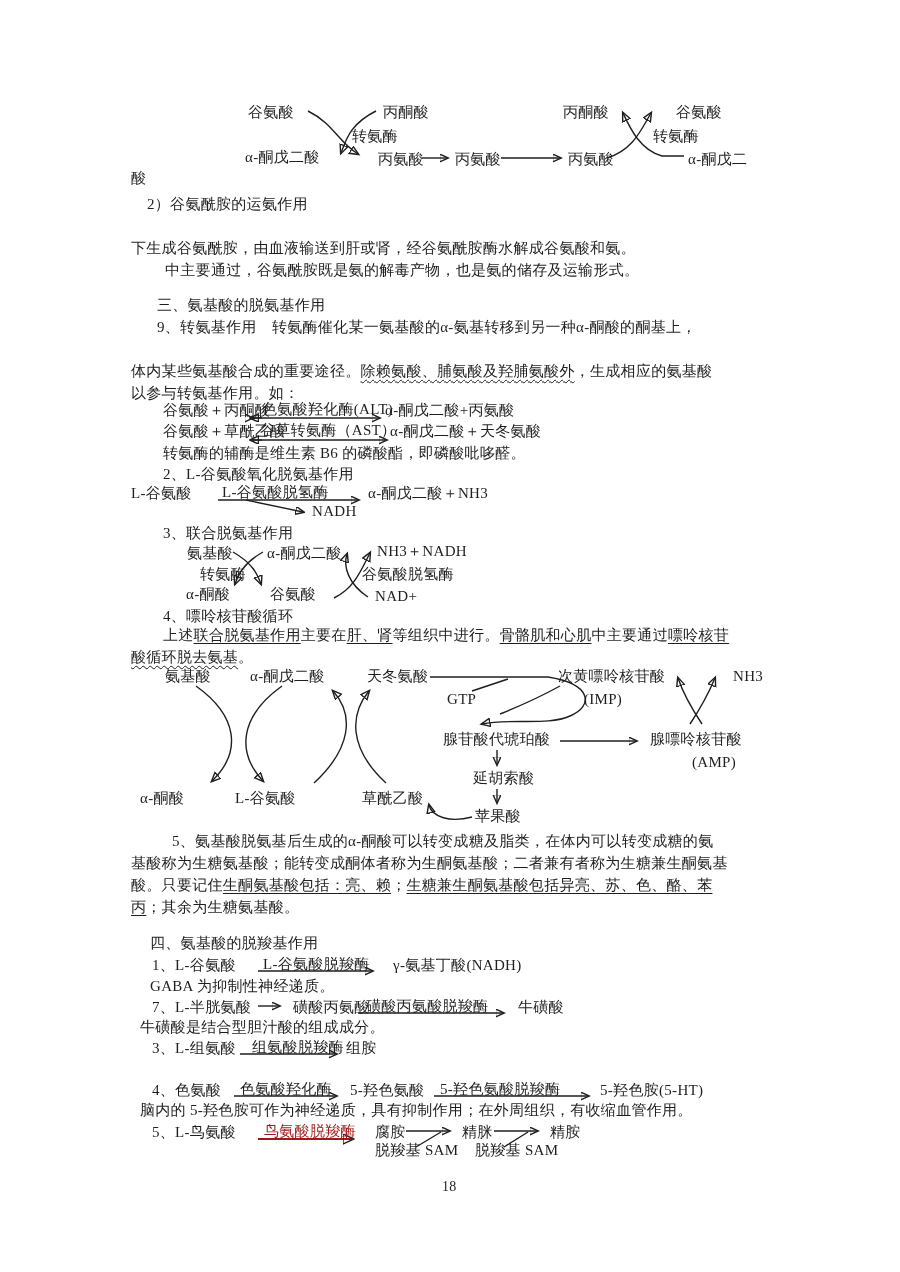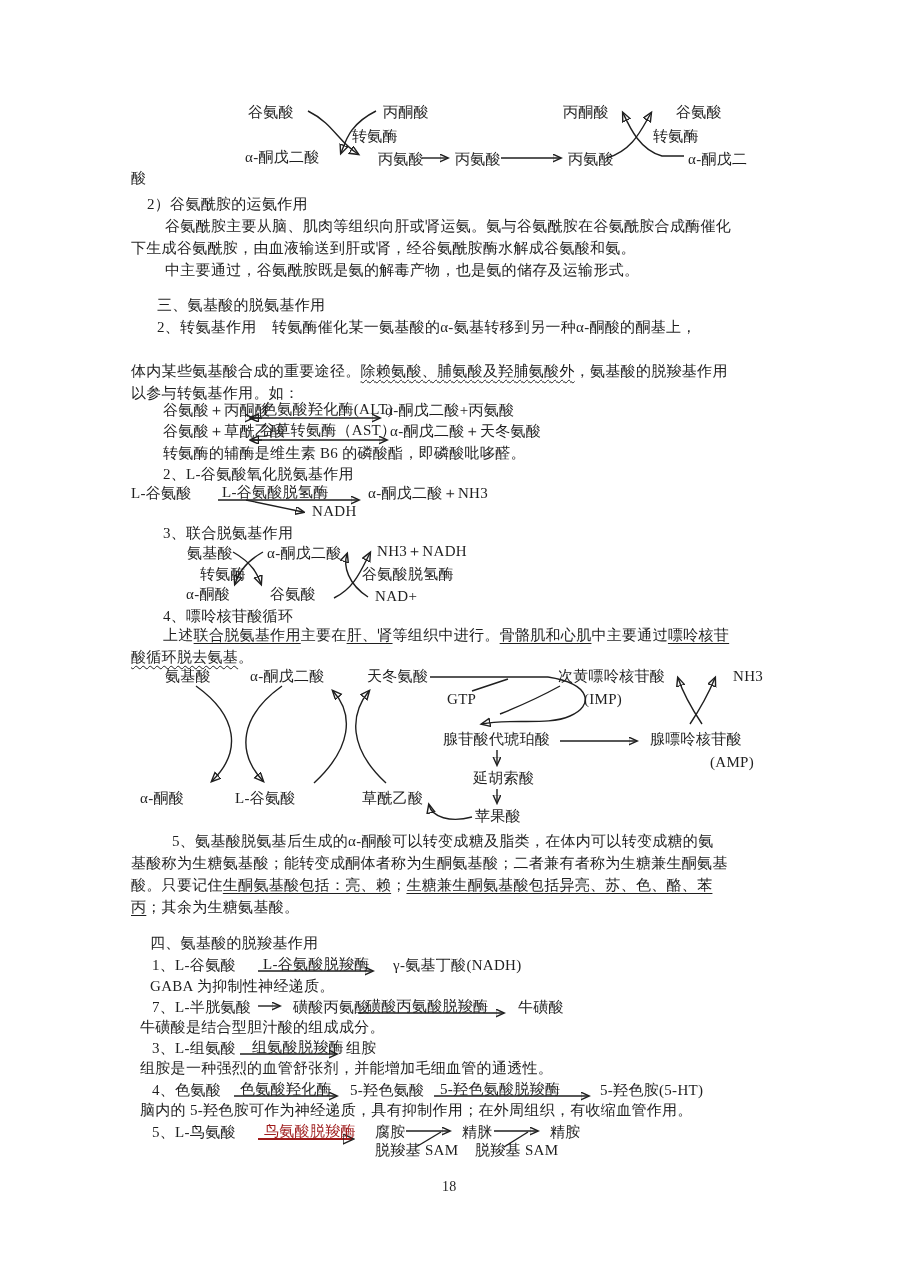--- a/index.html
+++ b/index.html
@@ -87,27 +87,26 @@
   <span class="t" style="left:378px;top:151px">丙氨酸</span>
   <span class="t" style="left:455px;top:151px">丙氨酸</span>
   <span class="t" style="left:568px;top:151px">丙氨酸</span>
   <span class="t" style="left:563px;top:104px">丙酮酸</span>
   <span class="t" style="left:676px;top:104px">谷氨酸</span>
   <span class="t" style="left:653px;top:128px">转氨酶</span>
   <span class="t" style="left:688px;top:151px">α-酮戊二</span>
   <span class="t" style="left:131px;top:170px">酸</span>
 
   <span class="t" style="left:147px;top:196px">2）谷氨酰胺的运氨作用</span>
-  <span class="t" style="left:165px;top:218px">谷氨酰胺主要从脑、肌肉等组织向肝或肾运氨。氨与谷氨酰胺在谷氨酰胺合成酶催化</span>
   <span class="t" style="left:131px;top:240px">下生成谷氨酰胺，由血液输送到肝或肾，经谷氨酰胺酶水解成谷氨酸和氨。</span>
   <span class="t" style="left:165px;top:262px">中主要通过，谷氨酰胺既是氨的解毒产物，也是氨的储存及运输形式。</span>
 
   <span class="t" style="left:157px;top:297px">三、氨基酸的脱氨基作用</span>
-  <span class="t" style="left:157px;top:319px">2、转氨基作用　转氨酶催化某一氨基酸的α-氨基转移到另一种α-酮酸的酮基上，</span>
-  <div class="t" style="left:131px;top:363px"><span>体内某些氨基酸合成的重要途径。</span><span class="uw">除赖氨酸、脯氨酸及羟脯氨酸外</span><span>，氨基酸的脱羧基作用</span></div>
+  <span class="t" style="left:157px;top:319px">9、转氨基作用　转氨酶催化某一氨基酸的α-氨基转移到另一种α-酮酸的酮基上，</span>
+  <div class="t" style="left:131px;top:363px"><span>体内某些氨基酸合成的重要途径。</span><span class="uw">除赖氨酸、脯氨酸及羟脯氨酸外</span><span>，生成相应的氨基酸</span></div>
   <span class="t" style="left:131px;top:385px">以参与转氨基作用。如：</span>
 
   <span class="t" style="left:163px;top:402px">谷氨酸＋丙酮酸</span>
   <span class="t" style="left:262px;top:401px">色氨酸羟化酶(ALT)</span>
   <span class="t" style="left:385px;top:402px">α-酮戊二酸+丙氨酸</span>
   <span class="t" style="left:163px;top:423px">谷氨酸＋草酰乙酸</span>
   <span class="t" style="left:260px;top:422px">谷草转氨酶（AST）</span>
   <span class="t" style="left:390px;top:423px">α-酮戊二酸＋天冬氨酸</span>
   <span class="t" style="left:163px;top:445px">转氨酶的辅酶是维生素 B6 的磷酸酯，即磷酸吡哆醛。</span>
 
@@ -133,21 +132,21 @@
 
   <span class="t" style="left:165px;top:668px">氨基酸</span>
   <span class="t" style="left:250px;top:668px">α-酮戊二酸</span>
   <span class="t" style="left:367px;top:668px">天冬氨酸</span>
   <span class="t" style="left:447px;top:691px">GTP</span>
   <span class="t" style="left:558px;top:668px">次黄嘌呤核苷酸</span>
   <span class="t" style="left:584px;top:691px">(IMP)</span>
   <span class="t" style="left:733px;top:668px">NH3</span>
   <span class="t" style="left:443px;top:731px">腺苷酸代琥珀酸</span>
   <span class="t" style="left:650px;top:731px">腺嘌呤核苷酸</span>
-  <span class="t" style="left:710px;top:754px">(AMP)</span>
+  <span class="t" style="left:692px;top:754px">(AMP)</span>
   <span class="t" style="left:473px;top:770px">延胡索酸</span>
   <span class="t" style="left:475px;top:808px">苹果酸</span>
   <span class="t" style="left:140px;top:790px">α-酮酸</span>
   <span class="t" style="left:235px;top:790px">L-谷氨酸</span>
   <span class="t" style="left:362px;top:790px">草酰乙酸</span>
 
   <span class="t" style="left:172px;top:833px">5、氨基酸脱氨基后生成的α-酮酸可以转变成糖及脂类，在体内可以转变成糖的氨</span>
   <span class="t" style="left:131px;top:855px">基酸称为生糖氨基酸；能转变成酮体者称为生酮氨基酸；二者兼有者称为生糖兼生酮氨基</span>
   <div class="t" style="left:131px;top:877px"><span>酸。只要记住</span><span class="u">生酮氨基酸包括：亮、赖</span><span>；</span><span class="u">生糖兼生酮氨基酸包括异亮、苏、色、酪、苯</span></div>
   <div class="t" style="left:131px;top:899px"><span class="u">丙</span><span>；其余为生糖氨基酸。</span></div>
@@ -161,21 +160,20 @@
 
   <span class="t" style="left:152px;top:999px">7、L-半胱氨酸</span>
   <span class="t" style="left:293px;top:999px">磺酸丙氨酸</span>
   <span class="t" style="left:366px;top:998px">磺酸丙氨酸脱羧酶</span>
   <span class="t" style="left:518px;top:999px">牛磺酸</span>
   <span class="t" style="left:140px;top:1019px">牛磺酸是结合型胆汁酸的组成成分。</span>
 
   <span class="t" style="left:152px;top:1040px">3、L-组氨酸</span>
   <span class="t" style="left:252px;top:1039px">组氨酸脱羧酶</span>
   <span class="t" style="left:346px;top:1040px">组胺</span>
-  <span class="t" style="left:140px;top:1060px">组胺是一种强烈的血管舒张剂，并能增加毛细血管的通透性。</span>
 
   <span class="t" style="left:152px;top:1082px">4、色氨酸</span>
   <span class="t" style="left:240px;top:1081px">色氨酸羟化酶</span>
   <span class="t" style="left:350px;top:1082px">5-羟色氨酸</span>
   <span class="t" style="left:440px;top:1081px">5-羟色氨酸脱羧酶</span>
   <span class="t" style="left:600px;top:1082px">5-羟色胺(5-HT)</span>
   <span class="t" style="left:140px;top:1102px">脑内的 5-羟色胺可作为神经递质，具有抑制作用；在外周组织，有收缩血管作用。</span>
 
   <span class="t" style="left:152px;top:1124px">5、L-鸟氨酸</span>
   <span class="t red" style="left:264px;top:1123px">鸟氨酸脱羧酶</span>

